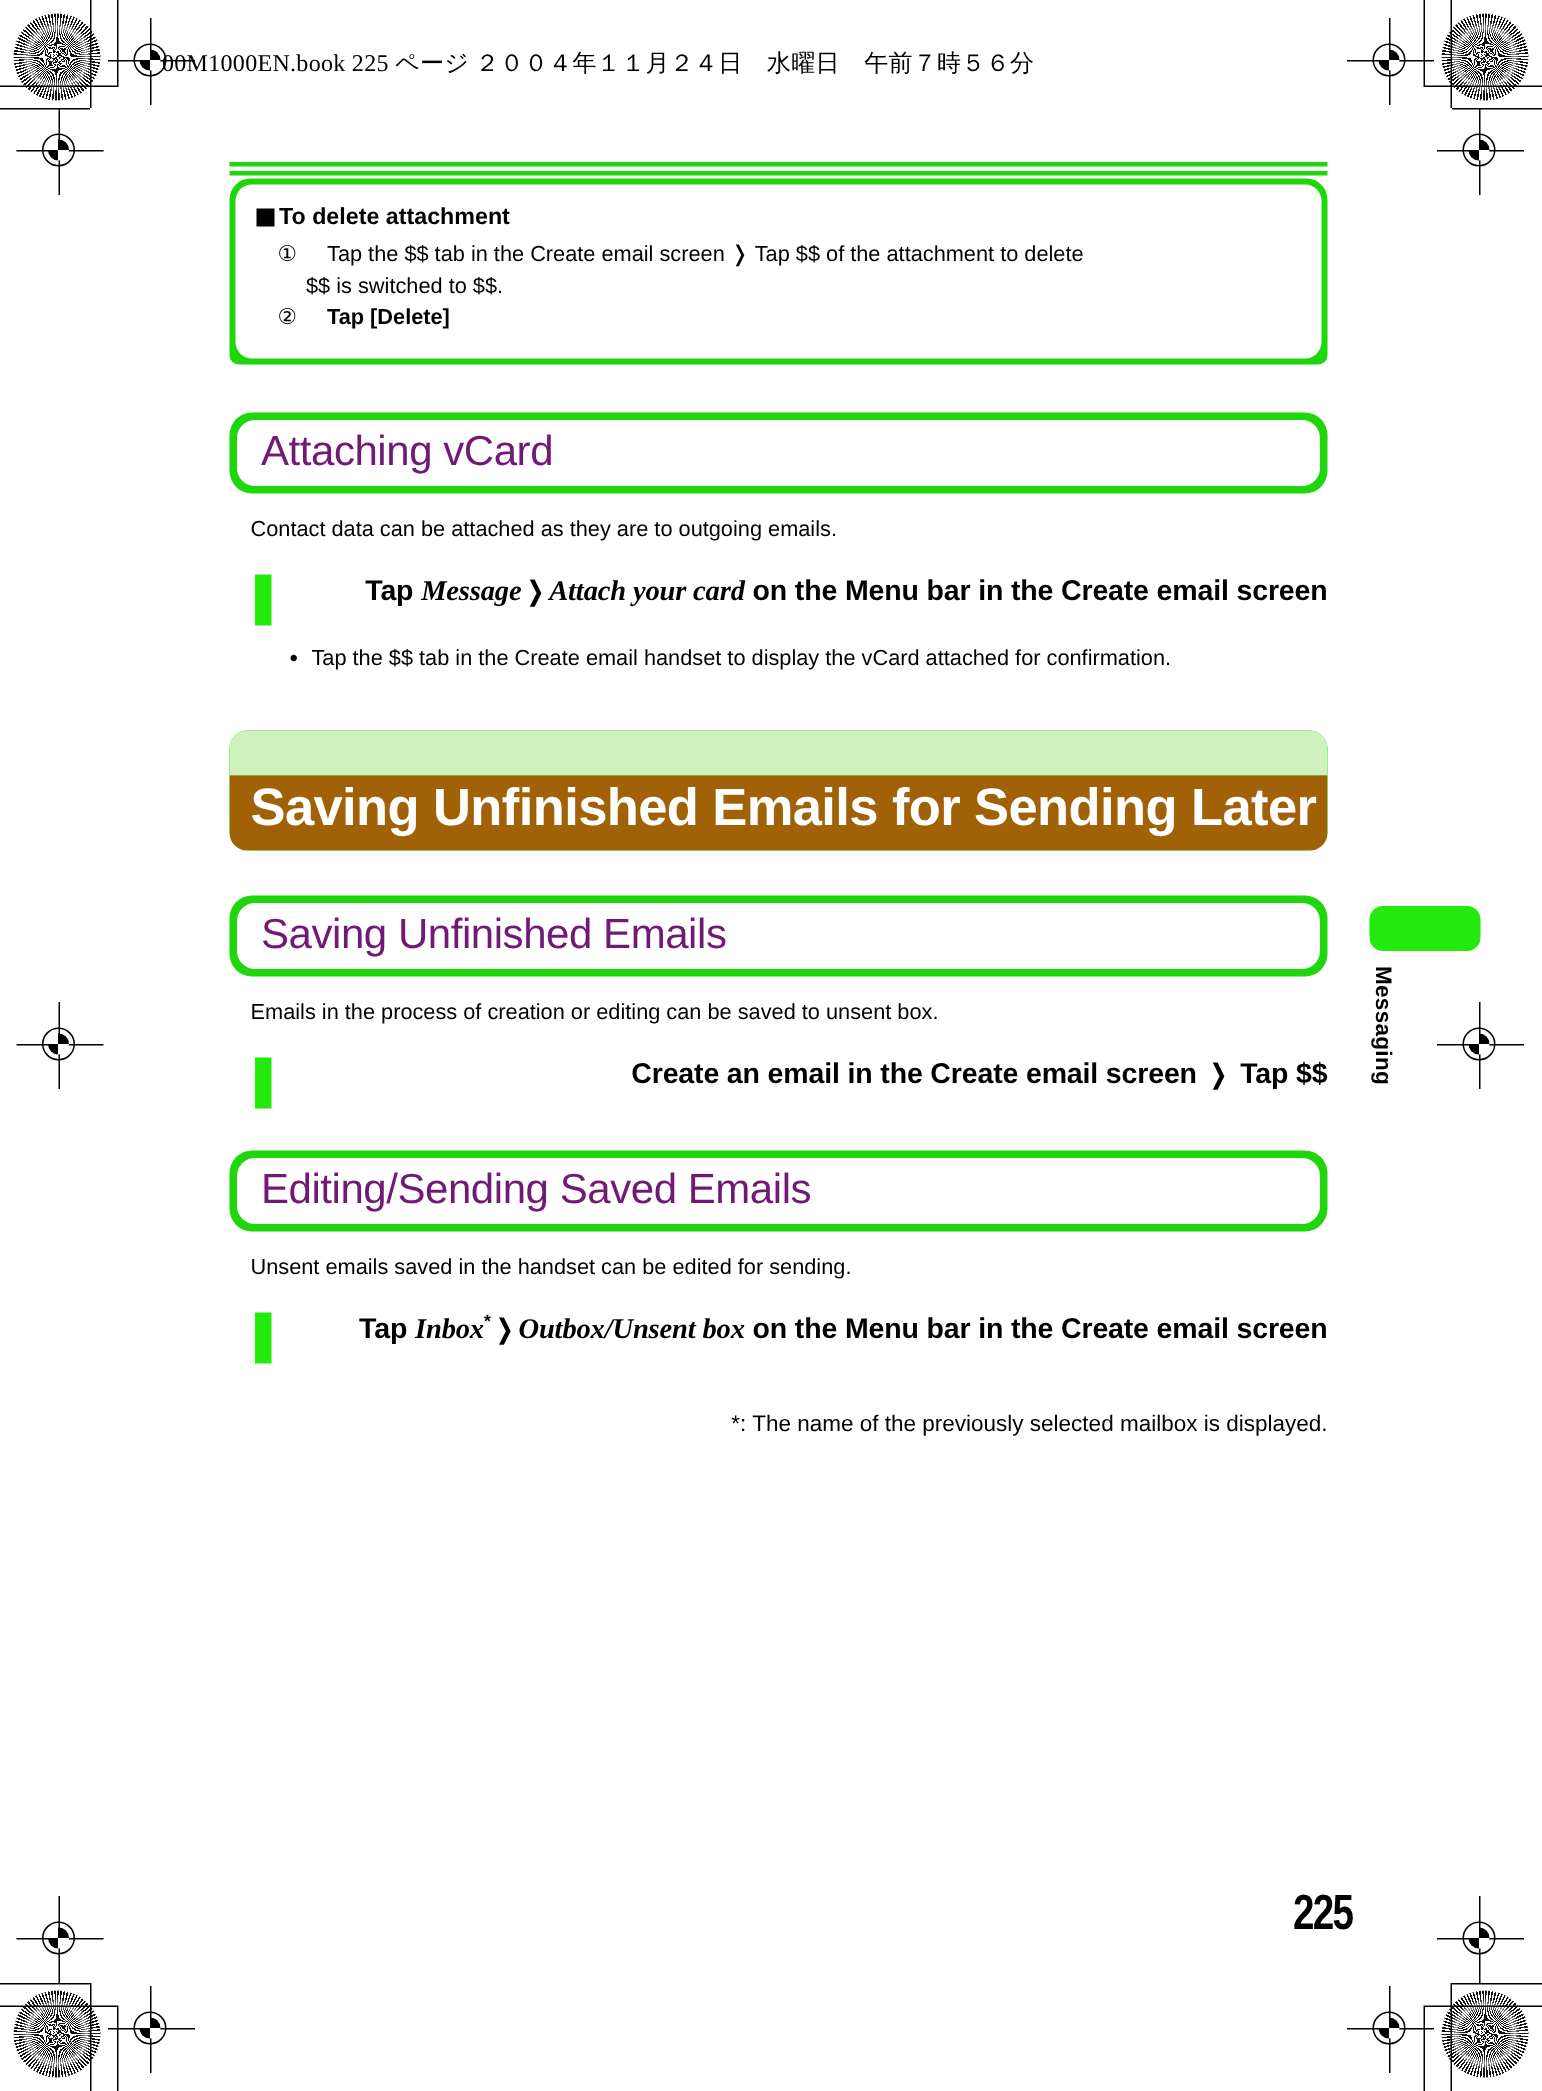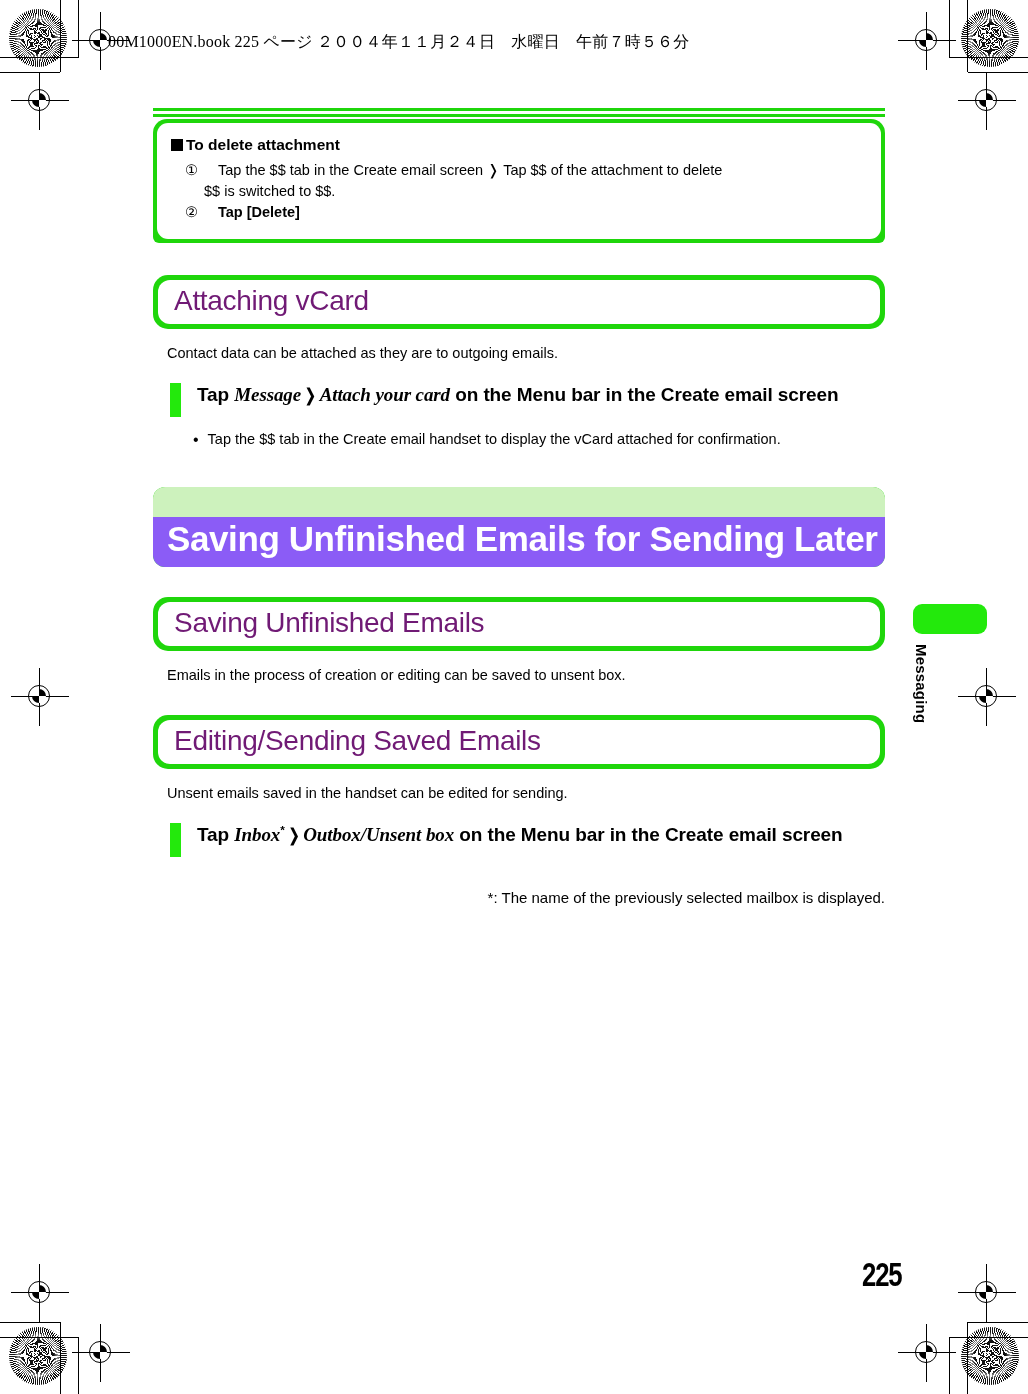--- a/index.html
+++ b/index.html
@@ -168,21 +168,21 @@
     margin-top: 36px;
     border-radius: 12px;
     overflow: hidden;
     background: #1fd60b;
   }
   .banner .pale {
     height: 30px;
     background: #cdf2bd;
   }
   .banner .bar {
-    background: #8b5cf6;
+    background: #a16207;
     padding: 3px 14px 9px 14px;
   }
   .banner .bar h1 {
     margin: 0;
     color: #ffffff;
     font-size: 35px;
     font-weight: bold;
     line-height: 1.1;
     letter-spacing: -0.4px;
     white-space: nowrap;
@@ -237,20 +237,21 @@
     height: 34px;
     background: #23e90c;
     margin-left: 3px;
   }
   .step-body {
     flex: 1 1 auto;
     font-size: 19px;
     font-weight: bold;
     line-height: 1.45;
     letter-spacing: -0.1px;
+    text-align: right;
   }
   .step-body .mi {
     font-family: "Liberation Serif", serif;
     font-style: italic;
     font-weight: bold;
   }
   .arrow {
     font-size: 0.92em;
     padding: 0 2px;
   }
@@ -493,20 +494,28 @@
       </div>
     </div>
 
     <div style="margin-top:30px;">
       <div class="sec-head">
         <div class="pill">
           <h2>Saving Unfinished Emails</h2>
         </div>
       </div>
       <p class="lead">Emails in the process of creation or editing can be saved to unsent box.</p>
+      <div class="step">
+        <div class="step-num">
+            <span class="glyph"></span>
+          </div>
+        <div class="step-body">
+          <span>Create an email in the Create email screen </span><span class="arrow">❭</span><span> Tap $$</span>
+        </div>
+      </div>
     </div>
 
     <div style="margin-top:28px;">
       <div class="sec-head">
         <div class="pill">
           <h2>Editing/Sending Saved Emails</h2>
         </div>
       </div>
       <p class="lead">Unsent emails saved in the handset can be edited for sending.</p>
       <div class="step">

